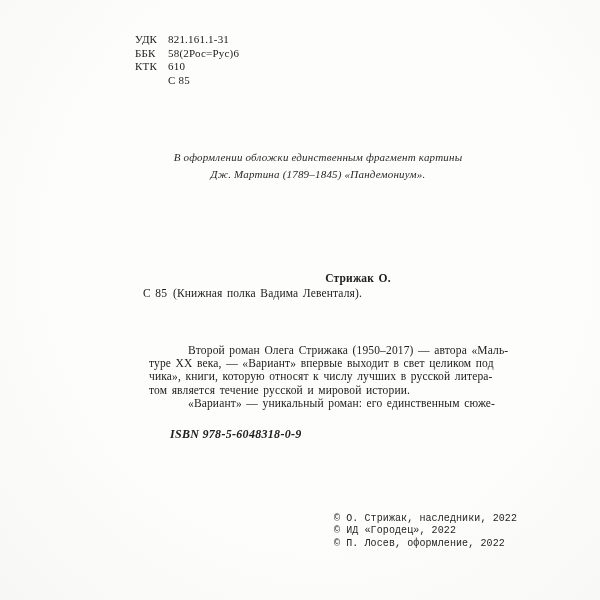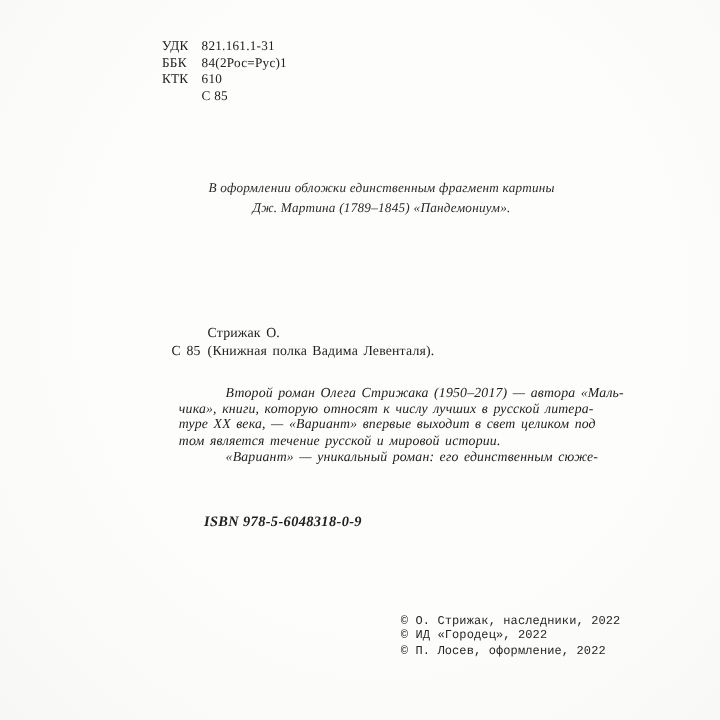--- a/index.html
+++ b/index.html
@@ -37,34 +37,33 @@
   .card {
     position: absolute;
     left: 143px;
     top: 271px;
     width: 400px;
     font-size: 11.5px;
     line-height: 15px;
     letter-spacing: 0.15px;
     word-spacing: 1.5px;
   }
-  .card-author { padding-left: 30px; font-weight: normal; }
+  .card-author { padding-left: 30px; font-weight: bold; text-align: center; }
   .card-body { display: flex; }
   .card-index { width: 30px; flex: none; }
   .card-desc .line { white-space: pre; }
   .annotation {
     position: absolute;
     left: 149px;
-    top: 322px;
+    top: 344px;
     width: 380px;
     font-size: 11.5px;
     line-height: 13.2px;
     letter-spacing: 0.15px;
     word-spacing: 1.5px;
-    font-style: italic;
   }
   .annotation .line { white-space: pre; }
   .annotation .indent { padding-left: 39px; }
   .isbn {
     position: absolute;
     left: 170px;
     top: 427px;
     font-size: 12px;
     font-weight: bold;
     letter-spacing: 0.3px;
@@ -86,21 +85,21 @@
 
 <div class="page">
 
   <div class="codes">
     <div class="code-row">
       <span class="code-label">УДК</span>
       <span class="code-value">821.161.1-31</span>
     </div>
     <div class="code-row">
       <span class="code-label">ББК</span>
-      <span class="code-value">84(2Рос=Рус)1</span>
+      <span class="code-value">58(2Рос=Рус)6</span>
     </div>
     <div class="code-row">
       <span class="code-label">КТК</span>
       <span class="code-value">610</span>
     </div>
     <div class="code-row">
       <span class="code-label"></span>
       <span class="code-value">С 85</span>
     </div>
   </div>
@@ -116,22 +115,22 @@
       <span class="card-index">С 85</span>
       <div class="card-desc">
         <div class="line">(Книжная полка Вадима Левенталя).</div>
       </div>
     </div>
   </div>
 
   <div class="annotation">
     <div class="para">
       <div class="line indent">Второй роман Олега Стрижака (1950–2017) — автора «Маль-</div>
+      <div class="line">туре XX века, — «Вариант» впервые выходит в свет целиком под</div>
       <div class="line">чика», книги, которую относят к числу лучших в русской литера-</div>
-      <div class="line">туре XX века, — «Вариант» впервые выходит в свет целиком под</div>
     </div>
     <div class="para">
       <div class="line">том является течение русской и мировой истории.</div>
       <div class="line indent">«Вариант» — уникальный роман: его единственным сюже-</div>
     </div>
   </div>
 
   <div class="isbn">ISBN 978-5-6048318-0-9</div>
 
   <div class="copyrights">

